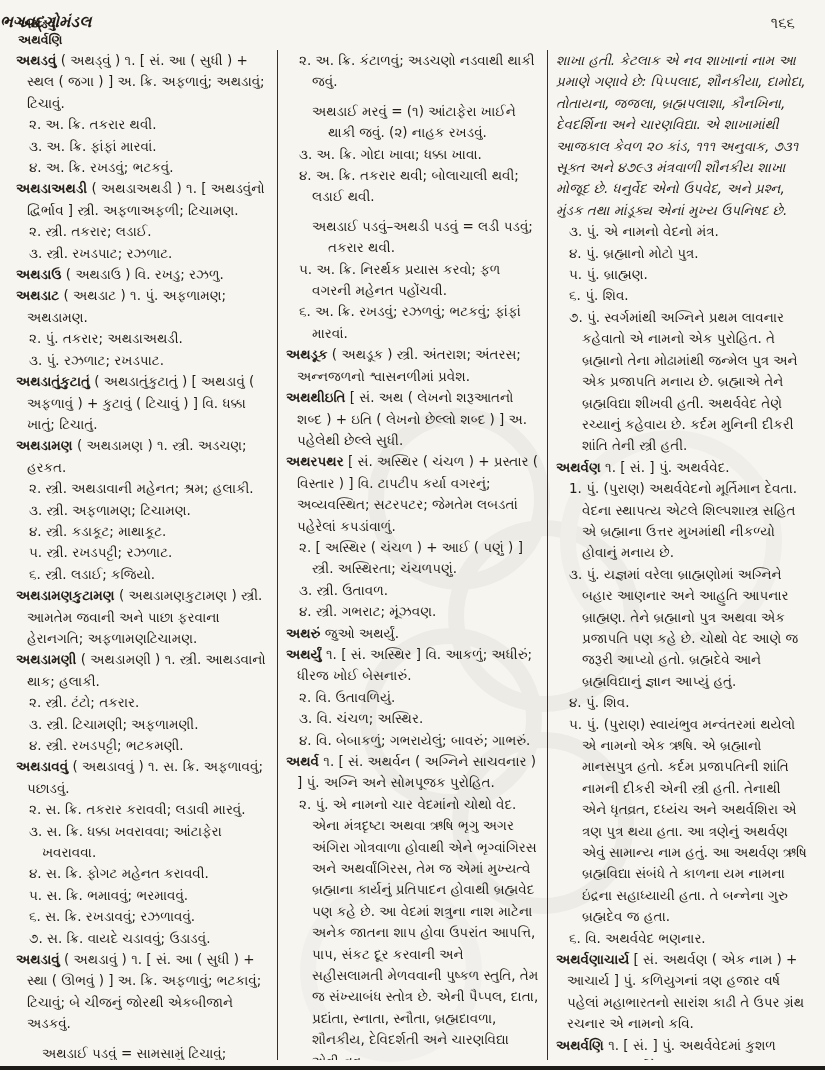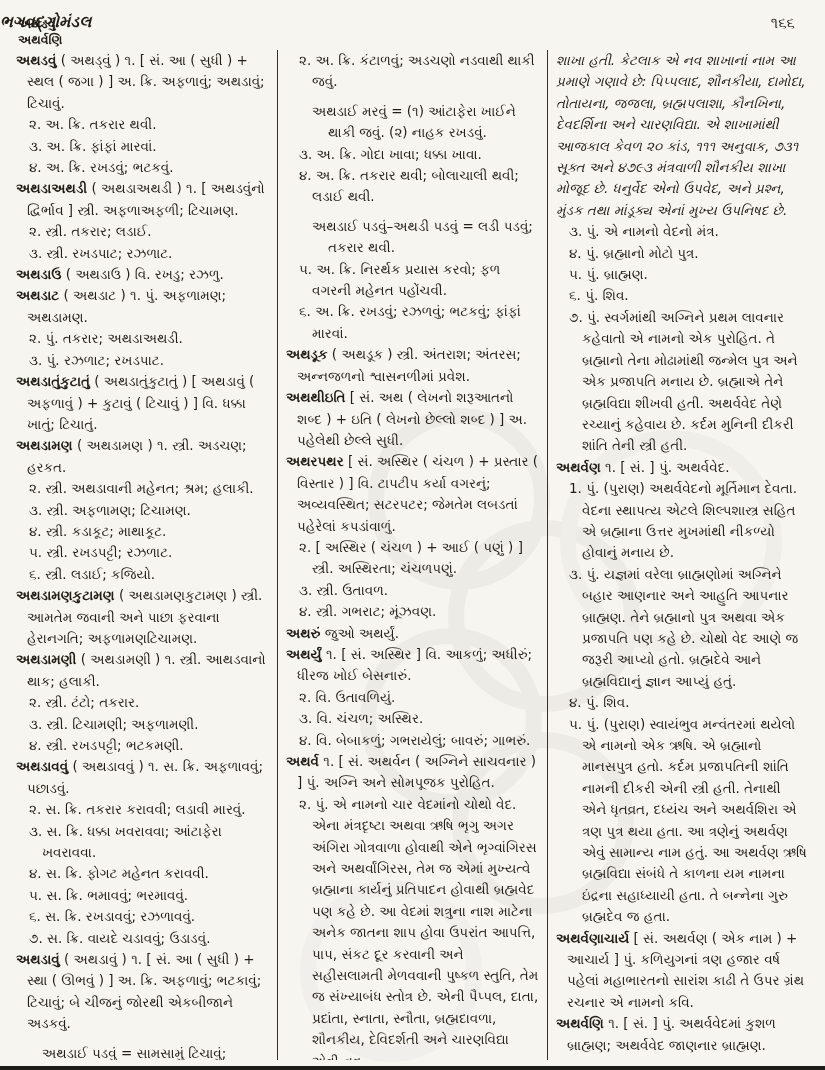--- a/index.html
+++ b/index.html
@@ -136,19 +136,20 @@
         <p class="sense">૩. પું. એ નામનો વેદનો મંત્ર.</p>
         <p class="sense">૪. પું. બ્રહ્માનો મોટો પુત્ર.</p>
         <p class="sense">૫. પું. બ્રાહ્મણ.</p>
         <p class="sense">૬. પું. શિવ.</p>
         <p class="sense">૭. પું. સ્વર્ગમાંથી અગ્નિને પ્રથમ લાવનાર કહેવાતો એ નામનો એક પુરોહિત. તે બ્રહ્માનો તેના મોઢામાંથી જન્મેલ પુત્ર અને એક પ્રજાપતિ મનાય છે. બ્રહ્માએ તેને બ્રહ્મવિદ્યા શીખવી હતી. અથર્વવેદ તેણે રચ્યાનું કહેવાય છે. કર્દમ મુનિની દીકરી શાંતિ તેની સ્ત્રી હતી.</p>
         <p class="entry"><b>અથર્વણ</b> ૧. [ સં. ] પું. અથર્વવેદ.</p>
         <p class="sense">1. પું. (પુરાણ) અથર્વવેદનો મૂર્તિમાન દેવતા. વેદના સ્થાપત્ય એટલે શિલ્પશાસ્ત્ર સહિત એ બ્રહ્માના ઉત્તર મુખમાંથી નીકળ્યો હોવાનું મનાય છે.</p>
         <p class="sense">૩. પું. યજ્ઞમાં વરેલા બ્રાહ્મણોમાં અગ્નિને બહાર આણનાર અને આહુતિ આપનાર બ્રાહ્મણ. તેને બ્રહ્માનો પુત્ર અથવા એક પ્રજાપતિ પણ કહે છે. ચોથો વેદ આણે જ જરૂરી આપ્યો હતો. બ્રહ્મદેવે આને બ્રહ્મવિદ્યાનું જ્ઞાન આપ્યું હતું.</p>
         <p class="sense">૪. પું. શિવ.</p>
         <p class="sense">૫. પું. (પુરાણ) સ્વાયંભુવ મન્વંતરમાં થયેલો એ નામનો એક ઋષિ. એ બ્રહ્માનો માનસપુત્ર હતો. કર્દમ પ્રજાપતિની શાંતિ નામની દીકરી એની સ્ત્રી હતી. તેનાથી એને ધૃતવ્રત, દધ્યંચ અને અથર્વશિરા એ ત્રણ પુત્ર થયા હતા. આ ત્રણેનું અથર્વણ એવું સામાન્ય નામ હતું. આ અથર્વણ ઋષિ બ્રહ્મવિદ્યા સંબંધે તે કાળના યમ નામના ઇંદ્રના સહાધ્યાયી હતા. તે બન્નેના ગુરુ બ્રહ્મદેવ જ હતા.</p>
+        <p class="sense">૬. વિ. અથર્વવેદ ભણનાર.</p>
         <p class="entry"><b>અથર્વણાચાર્ય</b> [ સં. અથર્વણ ( એક નામ ) + આચાર્ય ] પું. કળિયુગનાં ત્રણ હજાર વર્ષ પહેલાં મહાભારતનો સારાંશ કાઢી તે ઉપર ગ્રંથ રચનાર એ નામનો કવિ.</p>
         <p class="entry"><b>અથર્વણિ</b> ૧. [ સં. ] પું. અથર્વવેદમાં કુશળ બ્રાહ્મણ; અથર્વવેદ જાણનાર બ્રાહ્મણ.</p>
       </section>
   </main>
 
   <div class="bottom-edge"></div>
 </div>
 
 </body></html>

